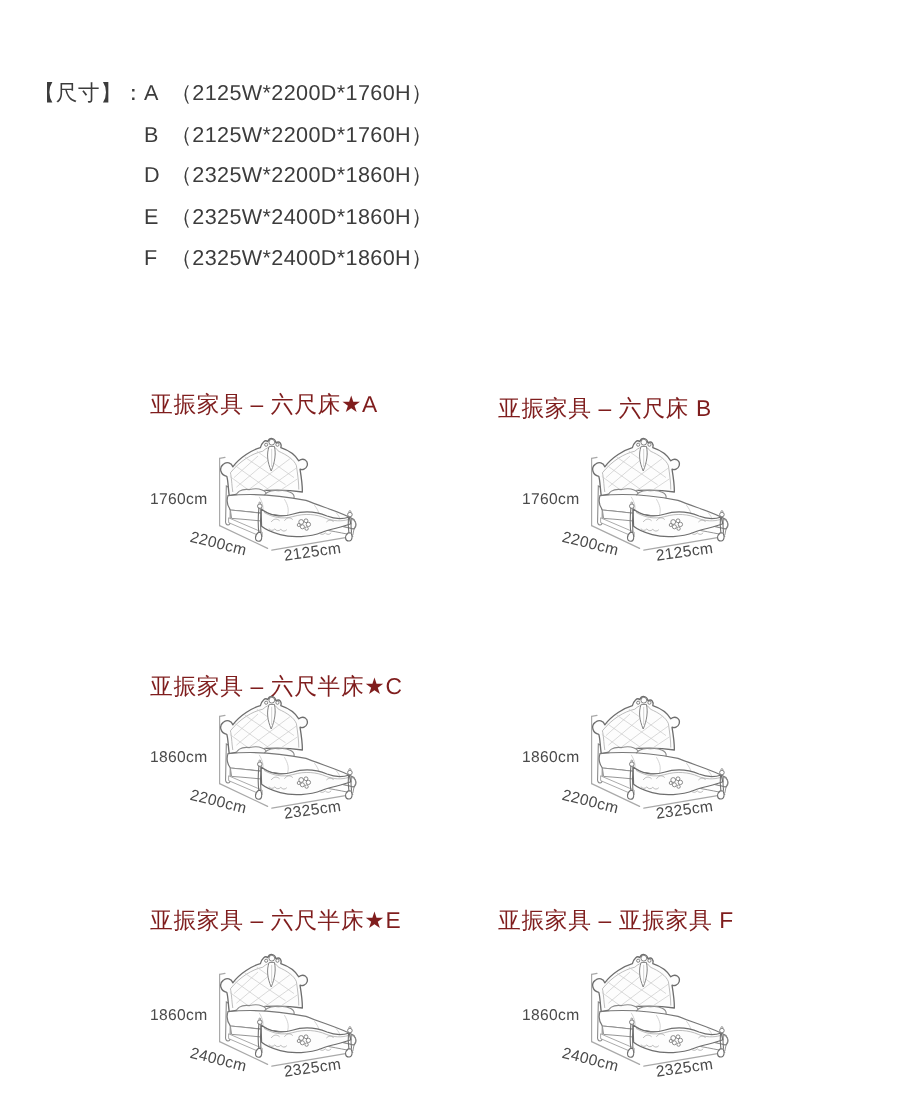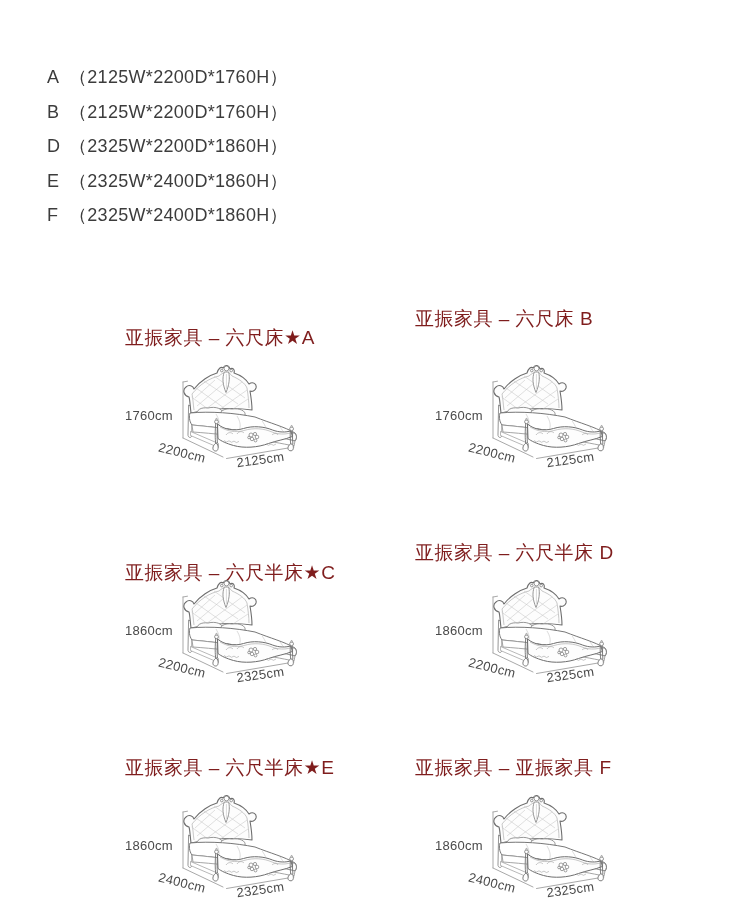--- a/index.html
+++ b/index.html
@@ -11,48 +11,49 @@
   .page{position:relative;width:750px;height:923px;background:#ffffff;overflow:hidden;}
 
   
   .size-block{
     position:absolute;left:28px;top:60px;
     display:flex;align-items:flex-start;
     font-size:18px;color:#3c3c3c;
   }
   .size-label{width:92px;line-height:34.5px;white-space:nowrap;letter-spacing:0.5px;}
   .size-items{display:block;}
-  .size-row{line-height:34.5px;white-space:nowrap;letter-spacing:0.3px;margin-left:19px;}
+  .size-row{line-height:34.5px;white-space:nowrap;letter-spacing:0.3px;}
   .size-key{display:inline-block;width:22px;}
   .size-dims{display:inline-block;}
 
   
   .prod-title{
     position:absolute;font-size:19px;line-height:21px;color:#7f1d1d;
     white-space:nowrap;letter-spacing:0.5px;
   }
-  .t-a{left:125px;top:327px}.t-b{left:415px;top:308px}
+  .t-a{left:125px;top:327px}.t-b{left:415px;top:331px}
   .t-c{left:125px;top:562px}.t-d{left:415px;top:542px}
   .t-e{left:125px;top:757px}.t-f{left:415px;top:757px}
 
   
   .diagram{position:absolute;width:230px;height:135px;}
   .d-a{left:120px;top:355px}.d-b{left:430px;top:355px}
   .d-c{left:120px;top:570px}.d-d{left:430px;top:570px}
   .d-e{left:120px;top:785px}.d-f{left:430px;top:785px}
 
   .dim{font-size:13px;fill:#4a4a4a;font-family:"Liberation Sans","DejaVu Sans",sans-serif;letter-spacing:0.3px;}
   .hidden-defs{position:absolute;width:0;height:0;overflow:hidden;}
 </style>
 </head>
 <body>
 
 <div class="page">
 
   <div class="size-block">
+    <div class="size-label">【尺寸】：</div>
     <div class="size-items">
       <div class="size-row"><span class="size-key">A</span><span class="size-dims">（2125W*2200D*1760H）</span></div>
       <div class="size-row"><span class="size-key">B</span><span class="size-dims">（2125W*2200D*1760H）</span></div>
       <div class="size-row"><span class="size-key">D</span><span class="size-dims">（2325W*2200D*1860H）</span></div>
       <div class="size-row"><span class="size-key">E</span><span class="size-dims">（2325W*2400D*1860H）</span></div>
       <div class="size-row"><span class="size-key">F</span><span class="size-dims">（2325W*2400D*1860H）</span></div>
     </div>
   </div>
 
   <svg class="hidden-defs" aria-hidden="true">
@@ -138,21 +139,20 @@
           <path d="M172.6 77 C172.4 81 172.5 85 172.9 89" fill="none" stroke="#6e6e6e" stroke-width="0.9"></path>
           <path d="M170.3 89 C167 91.5 167.2 96 171 95.8 C173.8 95.6 173.8 92 172.6 89.2 Z" fill="#ffffff" stroke="#6e6e6e" stroke-width="0.9"></path>
         </g>
       </g>
     </defs>
   </svg>
 
   <div class="prod-title t-a">亚振家具 – 六尺床★A</div>
   <div class="prod-title t-b">亚振家具 – 六尺床 B</div>
   <div class="prod-title t-c">亚振家具 – 六尺半床★C</div>
-  <div class="prod-title t-d">亚振家具 – 六尺半床 D</div>
   <div class="prod-title t-e">亚振家具 – 六尺半床★E</div>
   <div class="prod-title t-f">亚振家具 – 亚振家具 F</div>
 
   <svg class="diagram d-a" viewBox="0 0 230 135">
     <use href="#diagram-base"></use>
     <text class="dim" x="53" y="65" text-anchor="end">1760cm</text>
     <text class="dim" transform="translate(61,102) rotate(14)" text-anchor="middle">2200cm</text>
     <text class="dim" transform="translate(141,109) rotate(-8)" text-anchor="middle">2125cm</text>
   </svg>
   <svg class="diagram d-b" viewBox="0 0 230 135">

